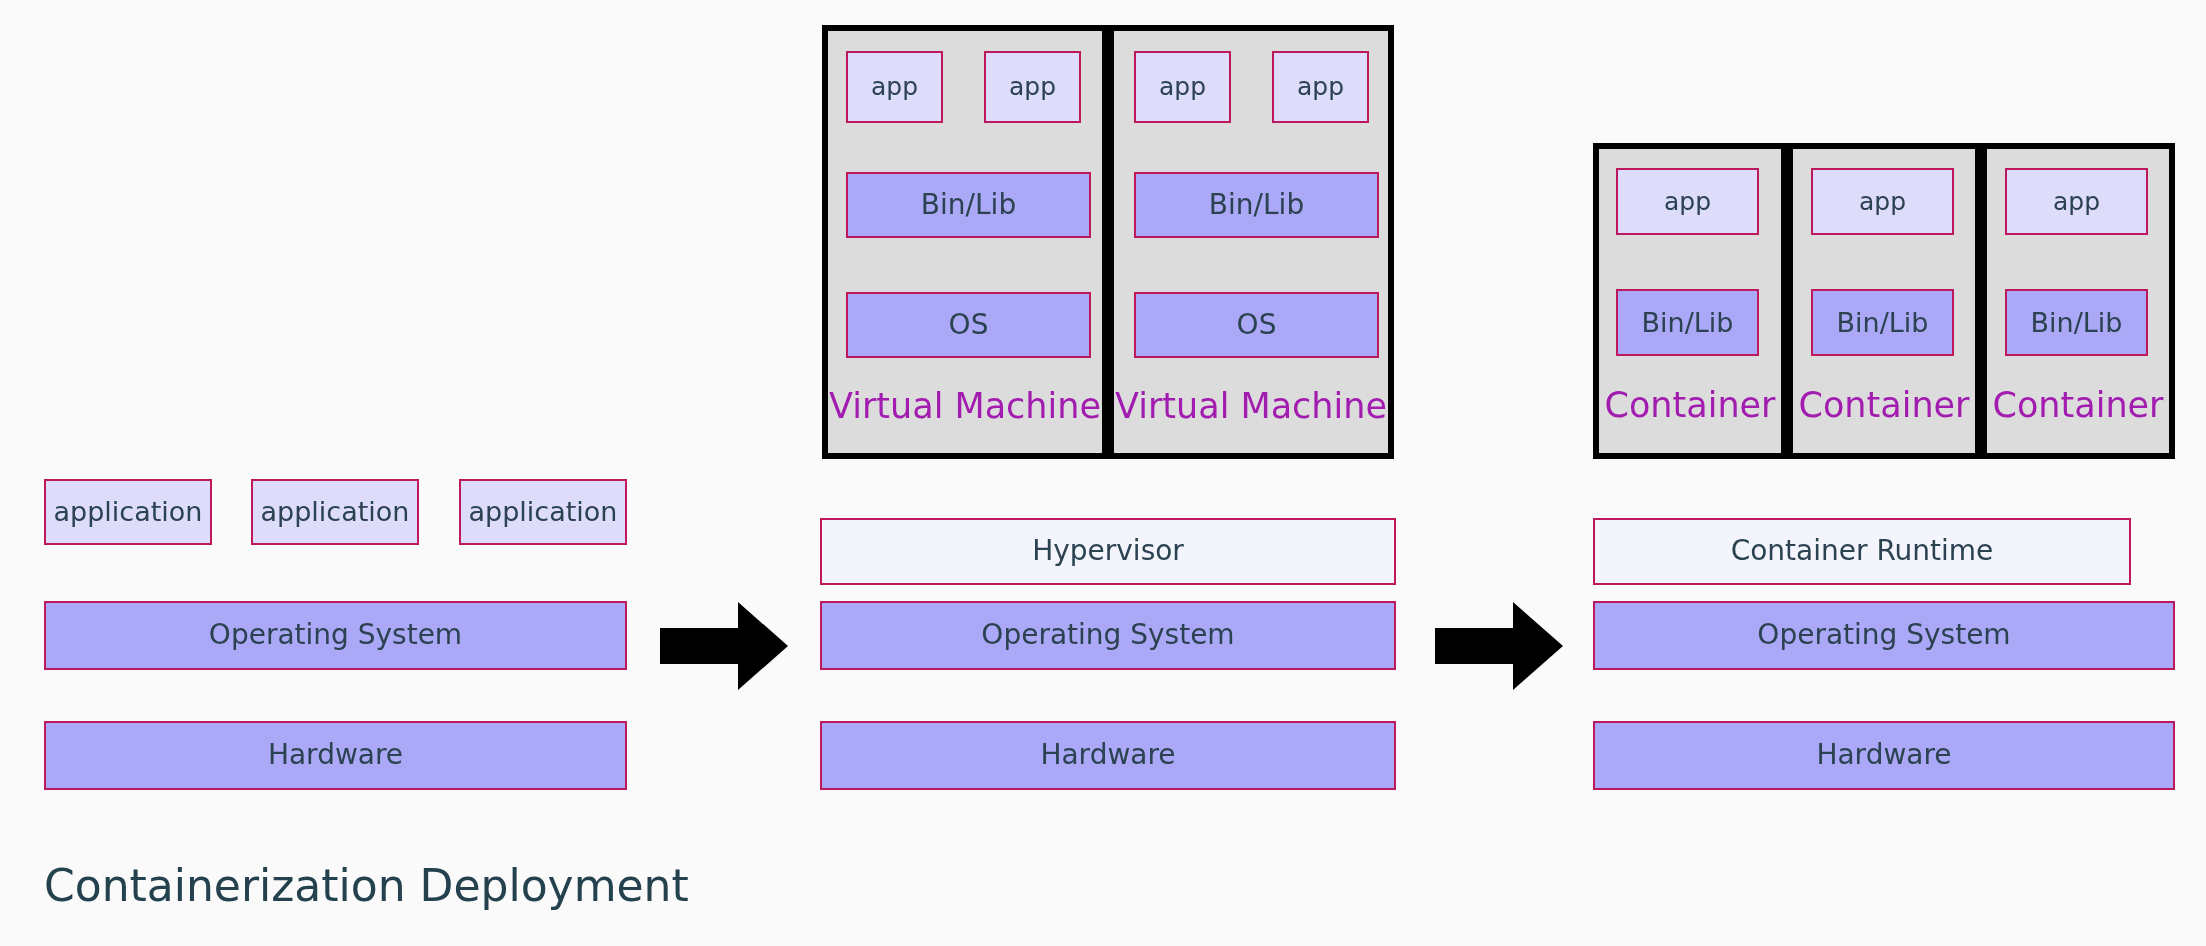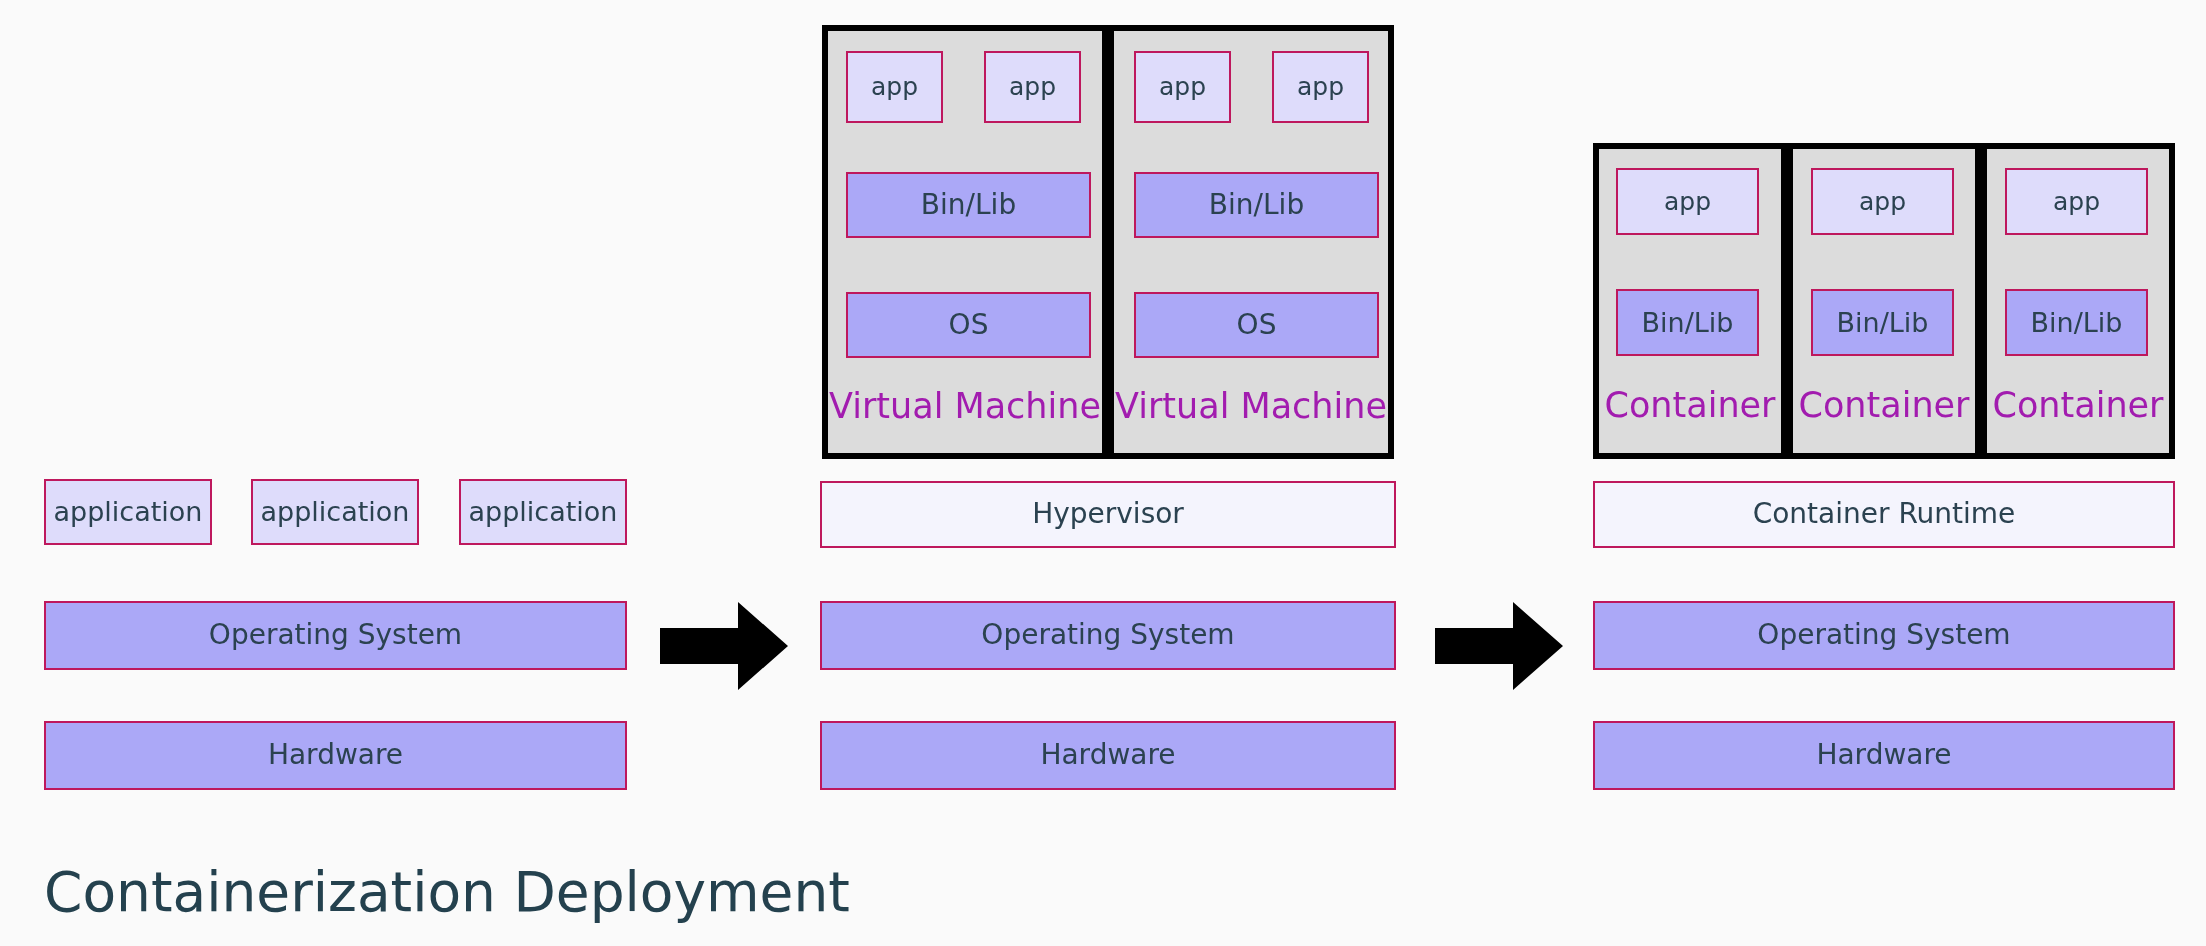--- a/index.html
+++ b/index.html
@@ -24,21 +24,21 @@
     display: flex;
     align-items: center;
     justify-content: center;
     text-align: center;
     line-height: 1.1;
     color: #2b4250;
     white-space: nowrap;
   }
   .fill-periwinkle { background: #aba8f7; text-align: center; }
   .fill-lavender   { background: #dedcfb; }
-  .fill-white      { background: #f4f4fd; }
+  .fill-white      { background: #f4f4fd; margin-top: 37px; }
 
   .grp {
     position: absolute;
     box-sizing: border-box;
     border: 6px solid #000000;
     background: #dcdcdc;
   }
 
   
   .t-sm  { font-size: 25px; }
@@ -65,21 +65,21 @@
     display: flex;
     align-items: baseline;
     gap: 16px;
     color: #24414e;
   }
   #figure-caption .lbl {
     font-weight: bold;
     font-size: 44px;
   }
   #figure-caption .txt {
-    font-size: 55px;
+    font-size: 44px;
   }
 </style>
 </head>
 <body>
 
 <div>
 
   <div class="box fill-lavender t-md" style="left:44px; top:479px; width:168px; height:66px;">
     <span>application</span>
   </div>
@@ -185,21 +185,21 @@
   <div class="grp" style="left:1981px; top:143px; width:194px; height:316px;">
     <div class="box fill-lavender t-sm" style="left:18px; top:19px; width:143px; height:67px;">
       <span>app</span>
     </div>
     <div class="box fill-periwinkle t-md" style="left:18px; top:140px; width:143px; height:67px;">
       <span>Bin/Lib</span>
     </div>
     <div class="stack-label" style="left:0px; top:236px; width:182px;">Container</div>
   </div>
 
-  <div class="box fill-white t-lg" style="left:1593px; top:481px; width:582px; height:67px;">
+  <div class="box fill-white t-lg" style="left:1593px; top:481px; width:538px; height:67px;">
     <span>Container Runtime</span>
   </div>
 
   <div class="box fill-periwinkle t-lg" style="left:1593px; top:601px; width:582px; height:69px;">
     <span>Operating System</span>
   </div>
 
   <div class="box fill-periwinkle t-lg" style="left:1593px; top:721px; width:582px; height:69px;">
     <span>Hardware</span>
   </div>

